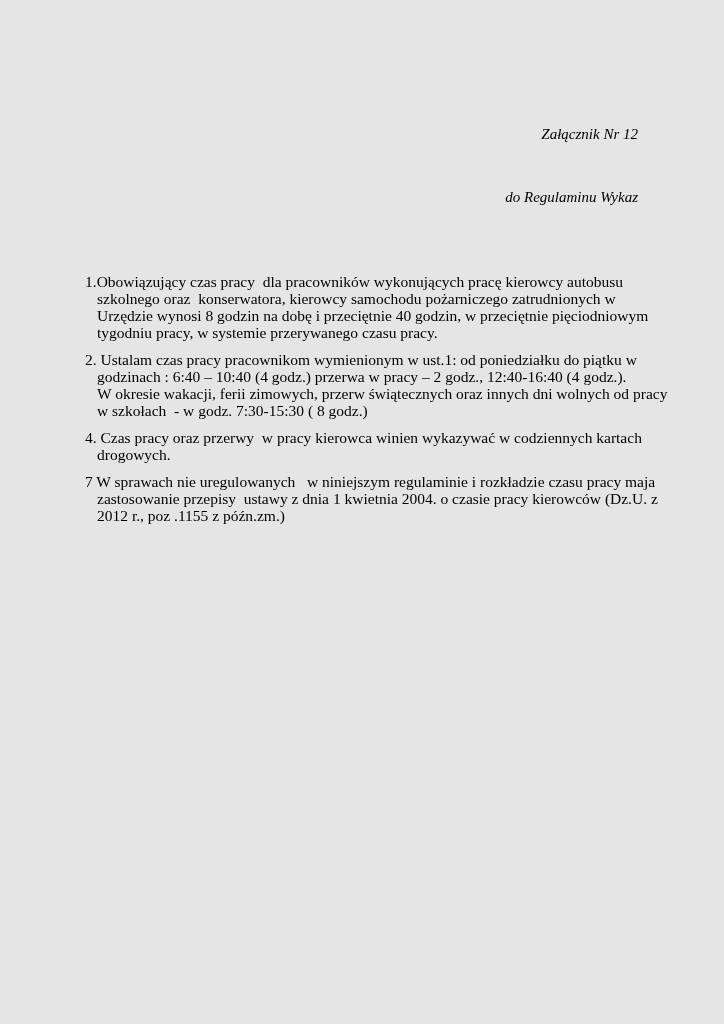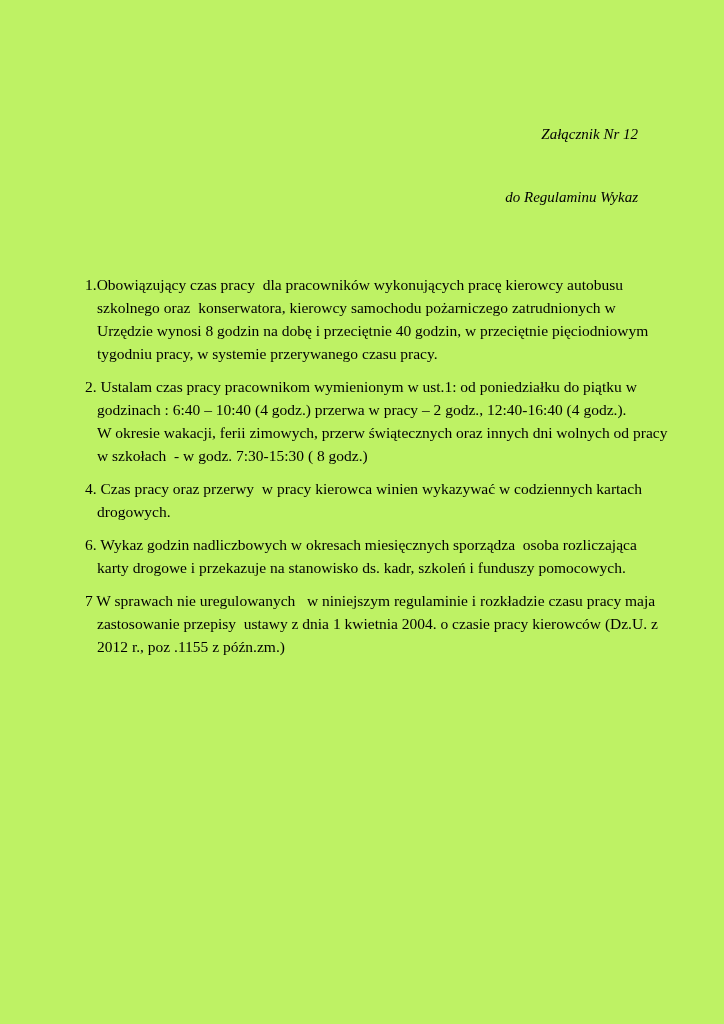--- a/index.html
+++ b/index.html
@@ -4,21 +4,21 @@
 <style>
   html, body {
     margin: 0;
     padding: 0;
     background: #ffffff;
   }
   .page {
     position: relative;
     width: 724px;
     height: 1024px;
-    background: #bef264;
+    background: #e5e5e5;
     color: #000000;
     font-family: "Liberation Serif", "DejaVu Serif", serif;
     overflow: hidden;
   }
   .attachment-header {
     position: absolute;
     top: 82px;
     right: 86px;
     text-align: right;
     font-style: italic;
@@ -36,21 +36,21 @@
     font-size: 17.5px;
     line-height: 25px;
     white-space: pre-wrap;
   }
   .doc-body {
     position: absolute;
     top: 273px;
     left: 85px;
     width: 610px;
     font-size: 15.5px;
-    line-height: 23px;
+    line-height: 17px;
   }
   .para {
     margin: 0 0 10px 0;
     padding-left: 12px;
     text-indent: -12px;
     white-space: pre-wrap;
   }
 </style>
 </head>
 <body>
@@ -67,20 +67,18 @@
     <p class="para">1.Obowiązujący czas pracy  dla pracowników wykonujących pracę kierowcy autobusu
 szkolnego oraz  konserwatora, kierowcy samochodu pożarniczego zatrudnionych w
 Urzędzie wynosi 8 godzin na dobę i przeciętnie 40 godzin, w przeciętnie pięciodniowym
 tygodniu pracy, w systemie przerywanego czasu pracy.</p>
     <p class="para">2. Ustalam czas pracy pracownikom wymienionym w ust.1: od poniedziałku do piątku w
 godzinach : 6:40 – 10:40 (4 godz.) przerwa w pracy – 2 godz., 12:40-16:40 (4 godz.).
 W okresie wakacji, ferii zimowych, przerw świątecznych oraz innych dni wolnych od pracy
 w szkołach  - w godz. 7:30-15:30 ( 8 godz.)</p>
     <p class="para">4. Czas pracy oraz przerwy  w pracy kierowca winien wykazywać w codziennych kartach
 drogowych.</p>
-    <p class="para">6. Wykaz godzin nadliczbowych w okresach miesięcznych sporządza  osoba rozliczająca
-karty drogowe i przekazuje na stanowisko ds. kadr, szkoleń i funduszy pomocowych.</p>
     <p class="para">7 W sprawach nie uregulowanych   w niniejszym regulaminie i rozkładzie czasu pracy maja
 zastosowanie przepisy  ustawy z dnia 1 kwietnia 2004. o czasie pracy kierowców (Dz.U. z
 2012 r., poz .1155 z późn.zm.)</p>
   </div>
 
 </div>
 
 </body></html>

